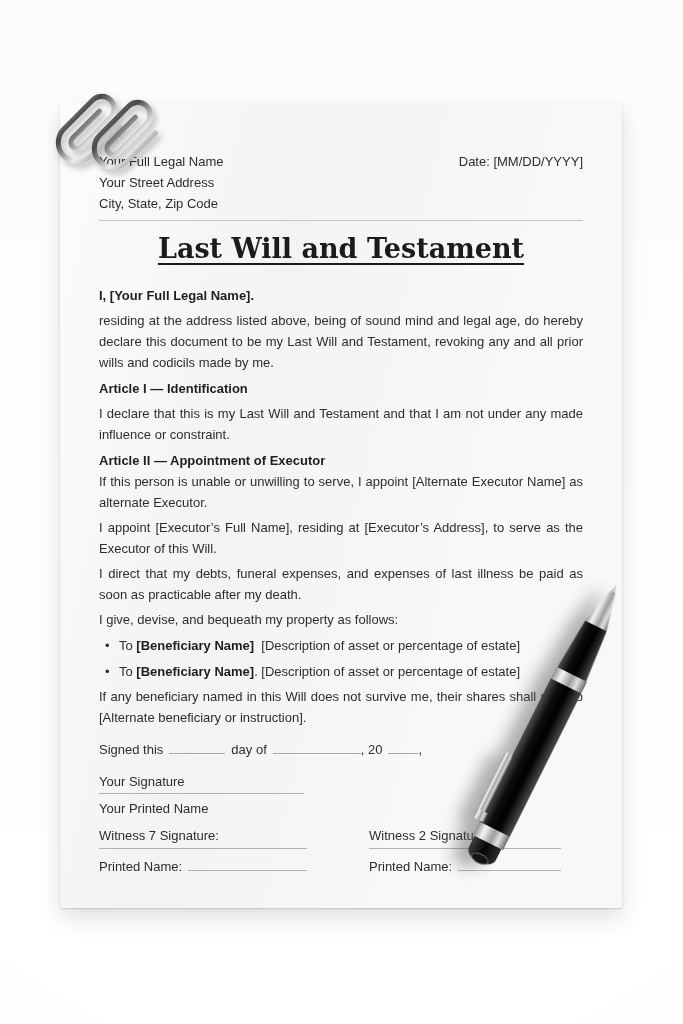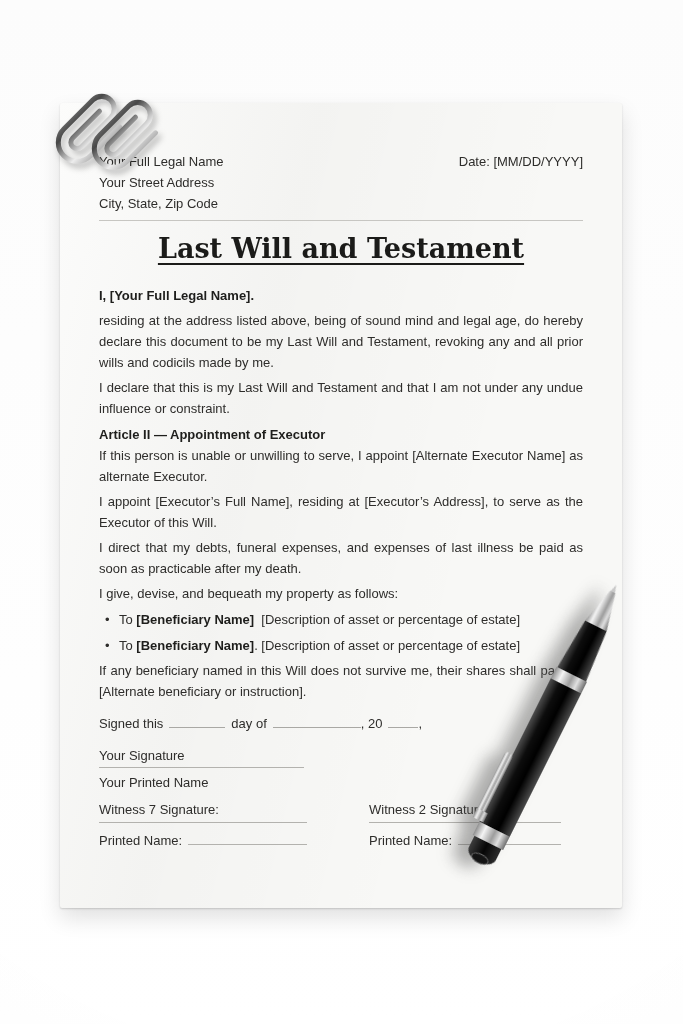--- a/index.html
+++ b/index.html
@@ -85,21 +85,22 @@
       <div class="hdr-date">Date: [MM/DD/YYYY]</div>
     </div>
 
     <div class="rule"></div>
 
     <h1 class="title">Last Will and Testament</h1>
 
     <p class="lead">I, [Your Full Legal Name].</p>
     <p class="para">residing at the address listed above, being of sound mind and legal age, do hereby declare this document to be my Last Will and Testament, revoking any and all prior wills and codicils made by me.</p>
 
-    <p class="para">I declare that this is my Last Will and Testament and that I am not under any undue influence or constraint.</p>
+    <p class="heading">Article I — Identification</p>
+    <p class="para">I declare that this is my Last Will and Testament and that I am not under any made influence or constraint.</p>
 
     <p class="heading">Article II — Appointment of Executor</p>
     <p class="para tight2">If this person is unable or unwilling to serve, I appoint [Alternate Executor Name] as alternate Executor.</p>
     <p class="para">I appoint [Executor’s Full Name], residing at [Executor’s Address], to serve as the Executor of this Will.</p>
 
     <p class="para">I direct that my debts, funeral expenses, and expenses of last illness be paid as soon as practicable after my death.</p>
 
     <p class="para">I give, devise, and bequeath my property as follows:</p>
 
     <div class="bullet-row">

